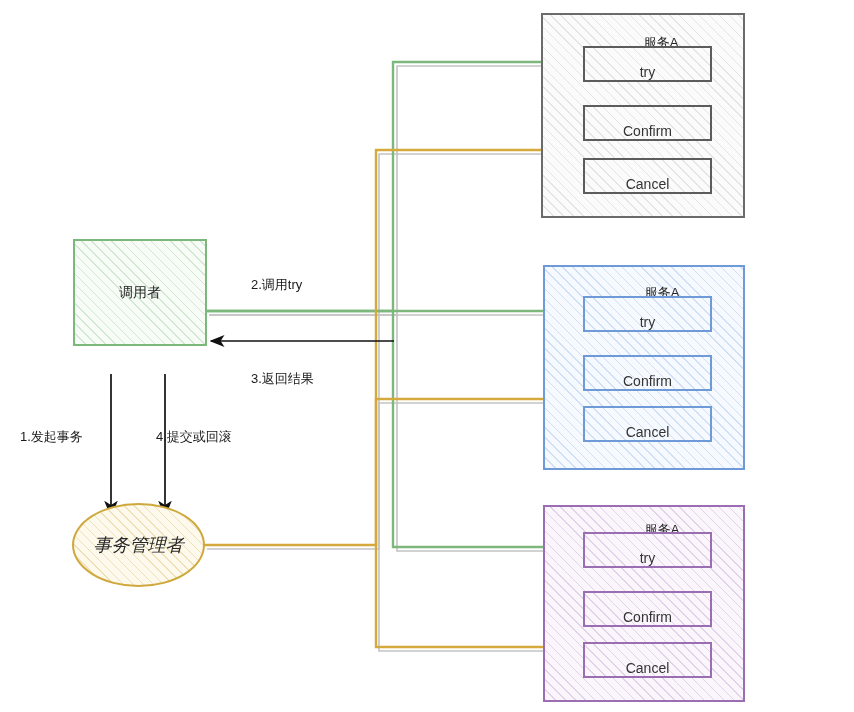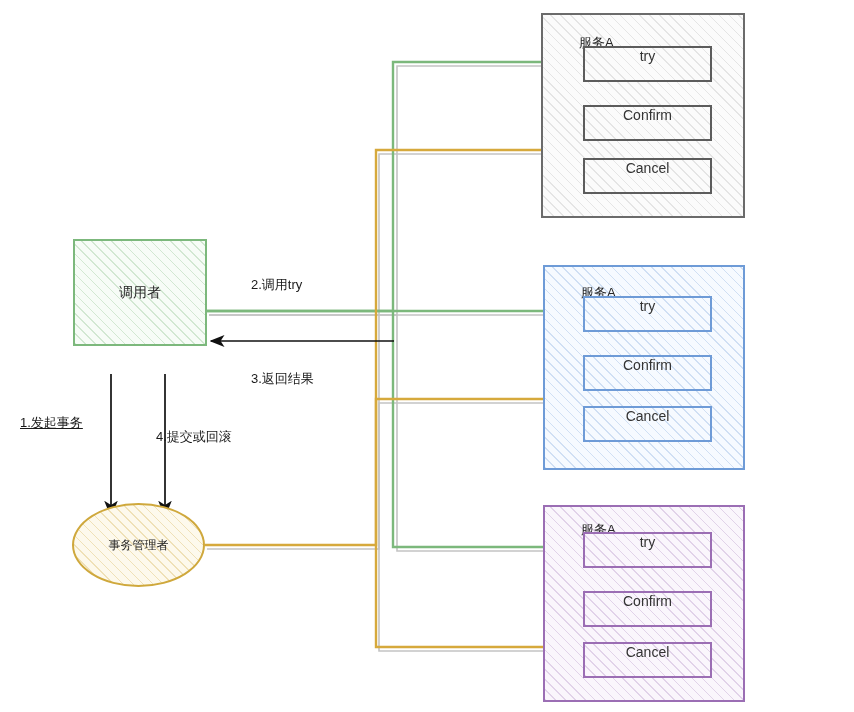--- a/index.html
+++ b/index.html
@@ -31,53 +31,55 @@
   }
   .svc-box {
     box-sizing: border-box;
     border-width: 2px;
     border-style: solid;
   }
   .svc-title {
     position: absolute;
     left: 0;
     right: 0;
+    text-align: center;
     font-size: 13px;
     color: #262626;
     margin-left: 36px;
   }
   .op-box {
     position: absolute;
     box-sizing: border-box;
     border-width: 2px;
     border-style: solid;
     display: flex;
-    align-items: flex-start;
+    align-items: flex-end;
     justify-content: center;
     font-size: 14px;
     color: #333333;
   }
   .caller-box {
     box-sizing: border-box;
     border: 2px solid #7cb87c;
     display: flex;
     align-items: center;
     justify-content: center;
     font-size: 14px;
     color: #262626;
   }
   .tm-ellipse {
     box-sizing: border-box;
     border: 2px solid #cfa83c;
     border-radius: 50%;
     display: flex;
     align-items: center;
     justify-content: center;
-    font-size: 12px;
+    font-size: 18px;
     color: #262626;
+    font-style: italic;
   }
   .edge-label {
     position: absolute;
     font-size: 13px;
     color: #1a1a1a;
     white-space: pre;
     line-height: 1.35;
   }
   .hatch-gray {
     background-color: #fbfbfb;
@@ -196,18 +198,18 @@
     </div>
     <div class="op-box hatch-purple" style="left:38px; top:135px; width:129px; height:36px; border-color:#9b6eb4;">
       <span>Cancel</span>
     </div>
   </div>
 
   <div class="edge-label" style="left:251px; top:276px;">2.调用try</div>
 
   <div class="edge-label" style="left:251px; top:351px;margin-top:19px;">3.返回结果</div>
 
-  <div class="edge-label" style="left:20px; top:414px;text-decoration:underline;">1.发起事务</div>
+  <div class="edge-label" style="left:20px; top:428px;">1.发起事务</div>
 
   <div class="edge-label" style="left:156px; top:428px;">4.提交或回滚</div>
 
 
 </div>
 
 </body></html>

